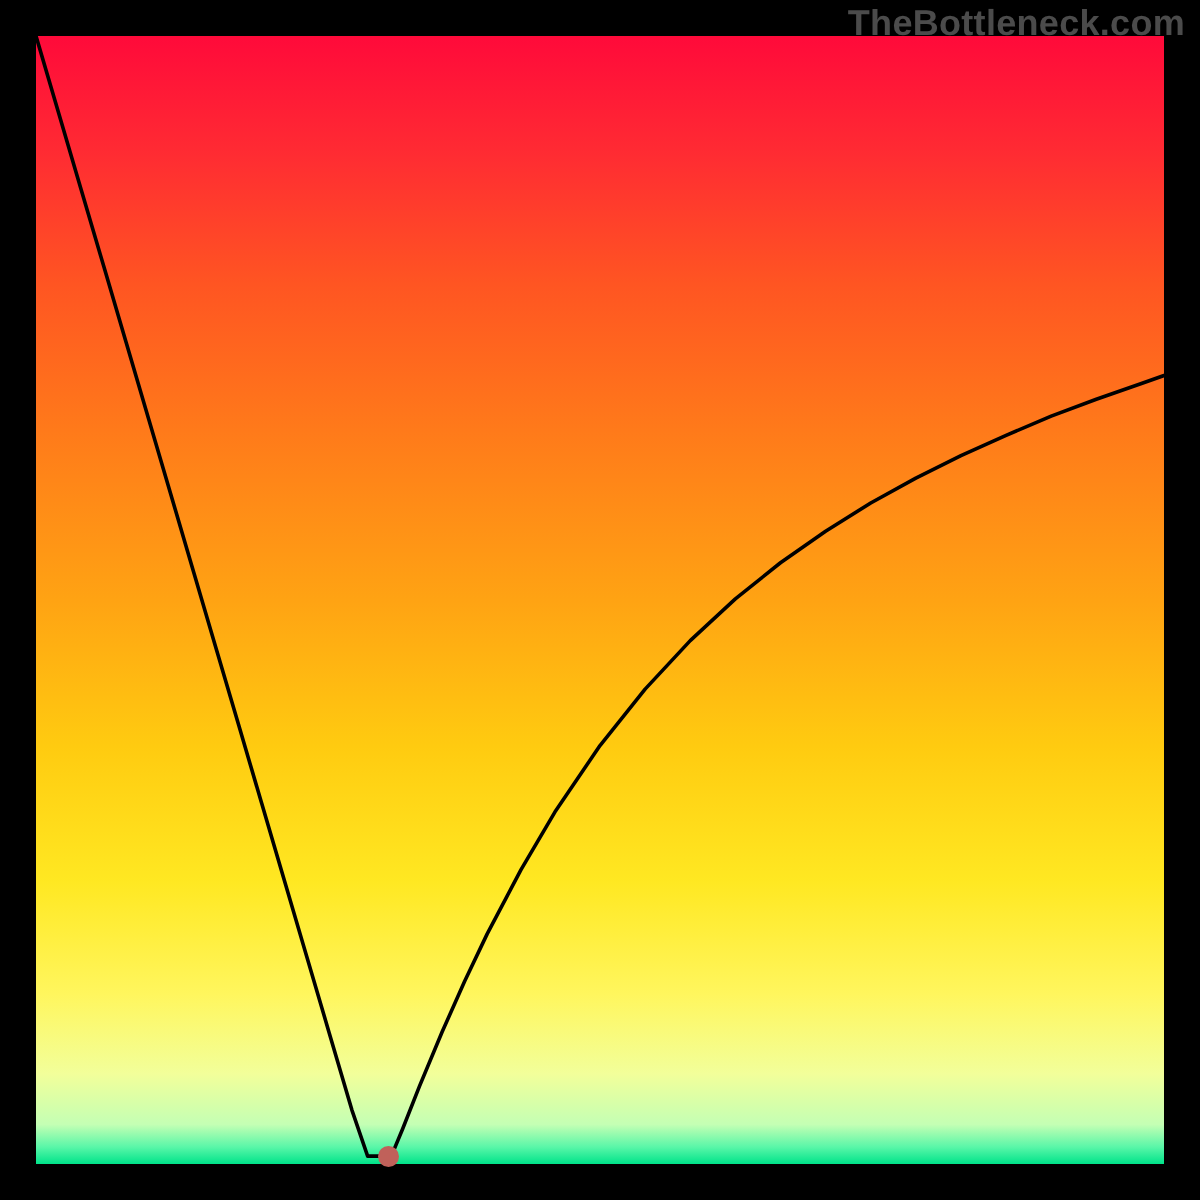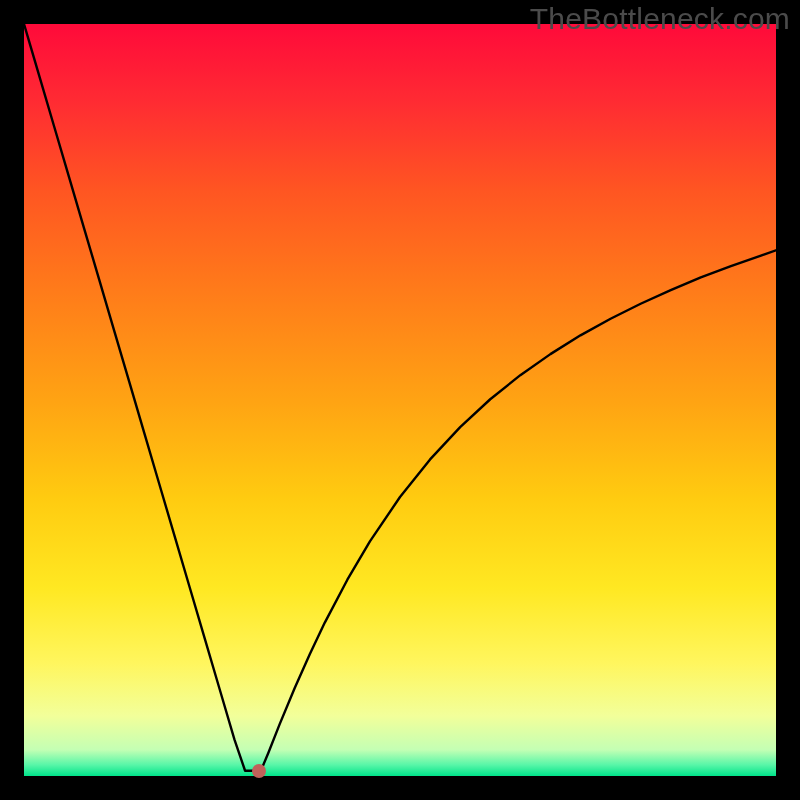--- a/index.html
+++ b/index.html
@@ -24,23 +24,23 @@
     left: 0;
     top: 0;
     width: 752px;
     height: 752px;
   }
   .watermark {
     position: absolute;
     top: 2px;
     right: 10px;
     color: #4b4b4b;
-    font-size: 30px;
+    font-size: 24px;
     letter-spacing: 0.2px;
-    font-weight: 400;
+    font-weight: 700;
   }
   .dot {
     position: absolute;
     width: 14px;
     height: 14px;
     border-radius: 50%;
     background: #c0615a;
     transform: translate(-50%, -50%);
   }
 </style>

